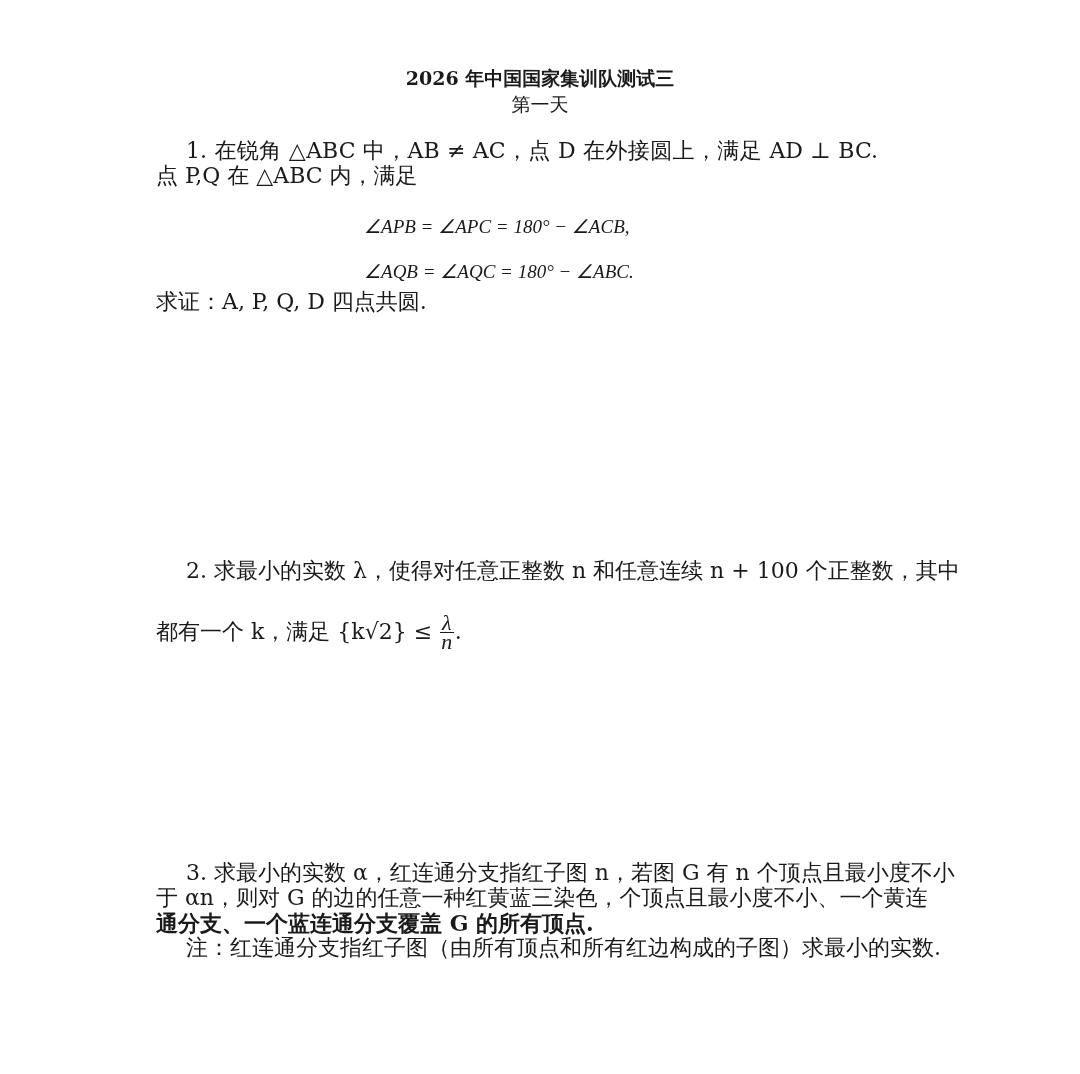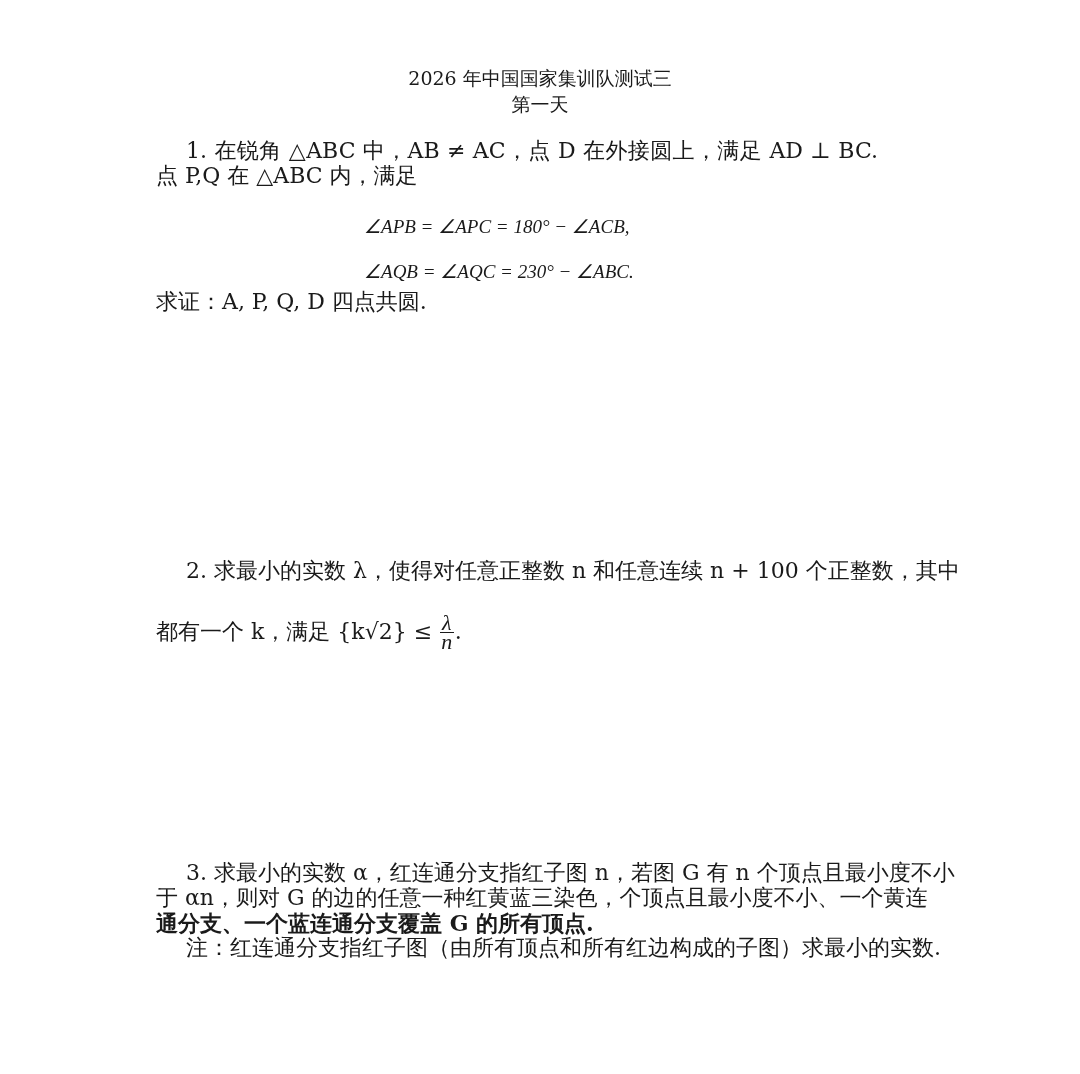--- a/index.html
+++ b/index.html
@@ -1,19 +1,19 @@
 <!DOCTYPE html>
 <html><head>
 <meta charset="utf-8">
 <style>
   html, body { margin:0; padding:0; background:#ffffff; }
   body { width:1080px; height:1074px; position:relative; overflow:hidden; color:#1a1a1a;
          font-family:"DejaVu Serif", "Liberation Serif", serif; }
   .page { position:absolute; left:0; top:0; width:1080px; height:1074px; }
-  .title { position:absolute; left:0; width:1080px; text-align:center; font-weight:normal; font-size:19px; top:66px; }
+  .title { position:absolute; left:0; width:1080px; text-align:center; font-weight:bold; font-size:19px; top:66px; }
   .subtitle { position:absolute; left:0; width:1080px; text-align:center; font-size:19px; top:92px; }
   .line { position:absolute; left:156px; width:722px; font-size:22px; line-height:24px; white-space:nowrap; }
   .justify { text-align:justify; text-align-last:justify; }
   .m { font-family:"Liberation Serif", "DejaVu Serif", serif; font-style:italic; }
   .eq { position:absolute; left:364px; font-size:19px; font-family:"Liberation Serif", serif; white-space:nowrap;margin-top:8px; }
   .frac { display:inline-block; vertical-align:middle; text-align:center; line-height:18px; margin:0 1px; }
   .frac span { display:block; }
   .frac .num { border-bottom:1px solid #1a1a1a; padding:0 2px; }
 </style>
 </head>
@@ -23,21 +23,21 @@
   <div class="title">2026 年中国国家集训队测试三</div>
   <div class="subtitle">第一天</div>
 
   <div>
     <div class="line justify" style="top:139px; padding-left:30px; width:692px;">
       <span>1.</span>
       <span>在锐角 △ABC 中，AB ≠ AC，点 D 在外接圆上，满足 AD ⊥ BC.</span>
     </div>
     <div class="line" style="top:164px;">点 P,Q 在 △ABC 内，满足</div>
     <div class="eq m" style="top:207px;">∠APB = ∠APC = 180° − ∠ACB,</div>
-    <div class="eq m" style="top:252px;">∠AQB = ∠AQC = 230° − ∠ABC.</div>
+    <div class="eq m" style="top:252px;">∠AQB = ∠AQC = 180° − ∠ABC.</div>
     <div class="line" style="top:290px;">求证：A, P, Q, D 四点共圆.</div>
   </div>
 
   <div>
     <div class="line justify" style="top:559px; padding-left:30px; width:692px;">
       <span>2.</span>
       <span>求最小的实数 λ，使得对任意正整数 n 和任意连续 n + 100 个正整数，其中</span>
     </div>
     <div class="line" style="top:590px;margin-top:24px;">
       <span>都有一个 k，满足 {k√2} ≤</span>

